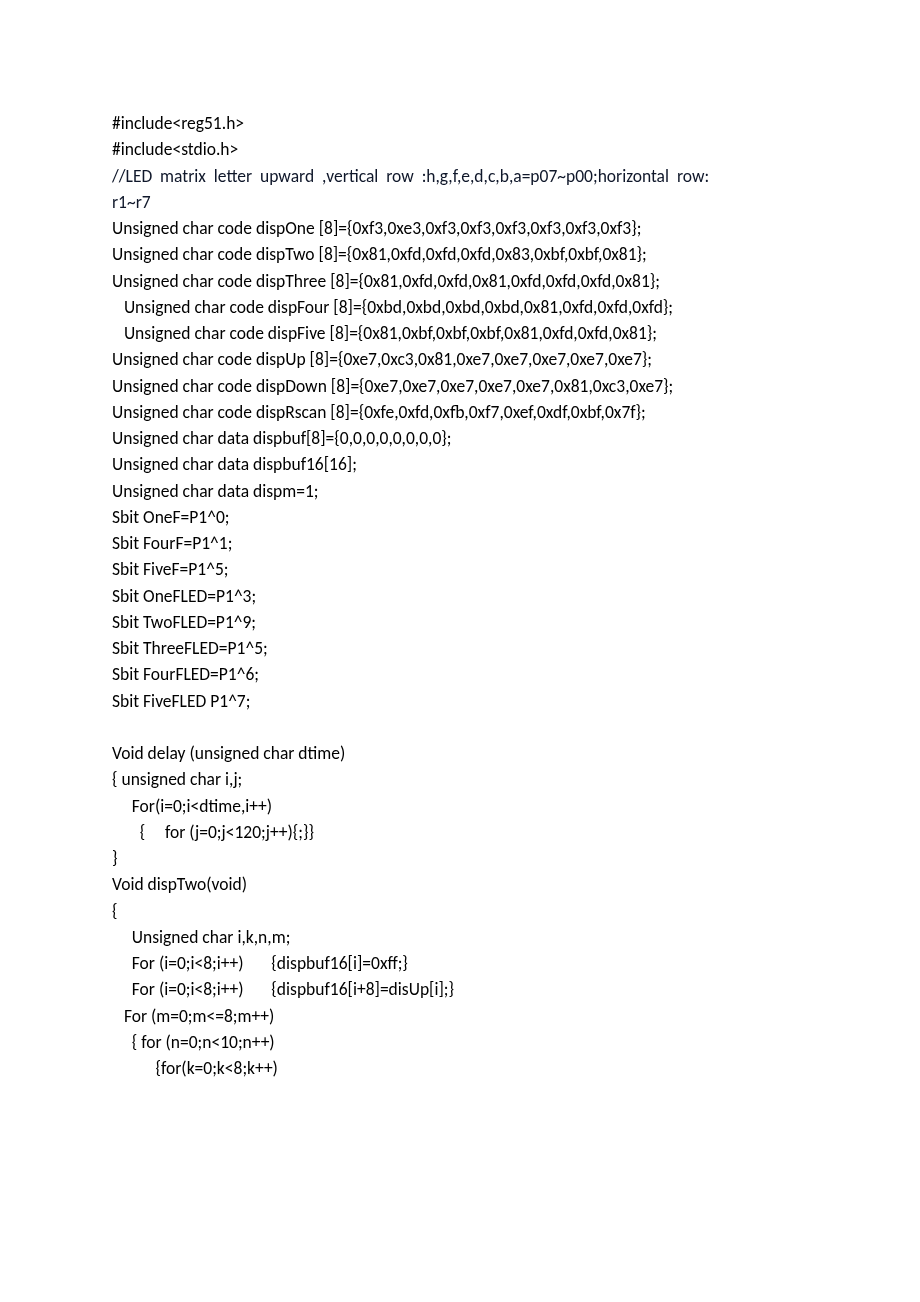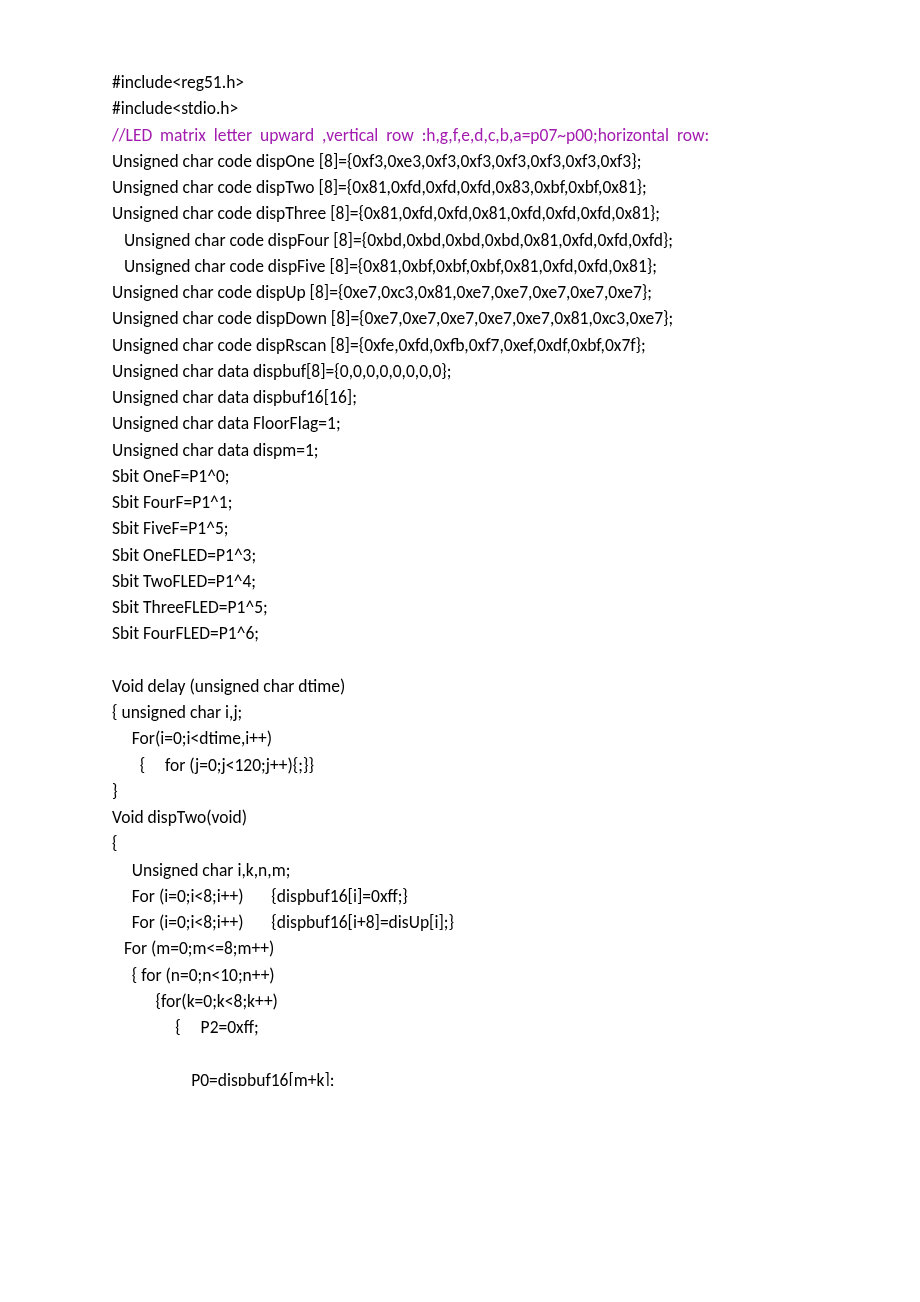--- a/index.html
+++ b/index.html
@@ -8,65 +8,66 @@
     background: #ffffff;
     font-family: Calibri, "Segoe UI", Arial, sans-serif;
     font-size: 17.5px;
     line-height: 1.5;
     color: #000000;
   }
   .page {
     width: 920px;
     height: 1086px;
     box-sizing: border-box;
-    padding: 69px 112px 0 112px;
+    padding: 110px 112px 0 112px;
     position: relative;
   }
   .line {
     white-space: pre-wrap;
     text-align: justify;
     text-justify: inter-word;
   }
   .red {
-    color: #a21caf;
+    color: #0f172a;
   }
   .black {
     color: #000000;
   }
   .empty {
     height: 1.5em;
   }
 </style>
 </head>
 <body>
 
 <div class="page">
   <div id="content">
       <div class="line"><span class="black">#include&lt;reg51.h&gt;</span></div>
       <div class="line"><span class="black">#include&lt;stdio.h&gt;</span></div>
       <div class="line"><span class="red">//LED  matrix  letter  upward  ,vertical  row  :h,g,f,e,d,c,b,a=p07~p00;horizontal  row: </span></div>
+      <div class="line"><span class="red">r1~r7</span></div>
       <div class="line"><span class="black">Unsigned char code dispOne [8]={0xf3,0xe3,0xf3,0xf3,0xf3,0xf3,0xf3,0xf3};</span></div>
       <div class="line"><span class="black">Unsigned char code dispTwo [8]={0x81,0xfd,0xfd,0xfd,0x83,0xbf,0xbf,0x81};</span></div>
       <div class="line"><span class="black">Unsigned char code dispThree [8]={0x81,0xfd,0xfd,0x81,0xfd,0xfd,0xfd,0x81};</span></div>
       <div class="line"><span class="black">   Unsigned char code dispFour [8]={0xbd,0xbd,0xbd,0xbd,0x81,0xfd,0xfd,0xfd};</span></div>
       <div class="line"><span class="black">   Unsigned char code dispFive [8]={0x81,0xbf,0xbf,0xbf,0x81,0xfd,0xfd,0x81};</span></div>
       <div class="line"><span class="black">Unsigned char code dispUp [8]={0xe7,0xc3,0x81,0xe7,0xe7,0xe7,0xe7,0xe7};</span></div>
       <div class="line"><span class="black">Unsigned char code dispDown [8]={0xe7,0xe7,0xe7,0xe7,0xe7,0x81,0xc3,0xe7};</span></div>
       <div class="line"><span class="black">Unsigned char code dispRscan [8]={0xfe,0xfd,0xfb,0xf7,0xef,0xdf,0xbf,0x7f};</span></div>
       <div class="line"><span class="black">Unsigned char data dispbuf[8]={0,0,0,0,0,0,0,0};</span></div>
       <div class="line"><span class="black">Unsigned char data dispbuf16[16];</span></div>
-      <div class="line"><span class="black">Unsigned char data FloorFlag=1;</span></div>
       <div class="line"><span class="black">Unsigned char data dispm=1;</span></div>
       <div class="line"><span class="black">Sbit OneF=P1^0;</span></div>
       <div class="line"><span class="black">Sbit FourF=P1^1;</span></div>
       <div class="line"><span class="black">Sbit FiveF=P1^5;</span></div>
       <div class="line"><span class="black">Sbit OneFLED=P1^3;</span></div>
-      <div class="line"><span class="black">Sbit TwoFLED=P1^4;</span></div>
+      <div class="line"><span class="black">Sbit TwoFLED=P1^9;</span></div>
       <div class="line"><span class="black">Sbit ThreeFLED=P1^5;</span></div>
       <div class="line"><span class="black">Sbit FourFLED=P1^6;</span></div>
+      <div class="line"><span class="black">Sbit FiveFLED P1^7;</span></div>
       <div class="line empty">&nbsp;</div>
       <div class="line"><span class="black">Void delay (unsigned char dtime)</span></div>
       <div class="line"><span class="black">{ unsigned char i,j;</span></div>
       <div class="line"><span class="black">     For(i=0;i&lt;dtime,i++)</span></div>
       <div class="line"><span class="black">       {     for (j=0;j&lt;120;j++){;}}</span></div>
       <div class="line"><span class="black">}</span></div>
       <div class="line"><span class="black">Void dispTwo(void)</span></div>
       <div class="line"><span class="black">{</span></div>
       <div class="line"><span class="black">     Unsigned char i,k,n,m;</span></div>
       <div class="line"><span class="black">     For (i=0;i&lt;8;i++)       {dispbuf16[i]=0xff;}</span></div>

